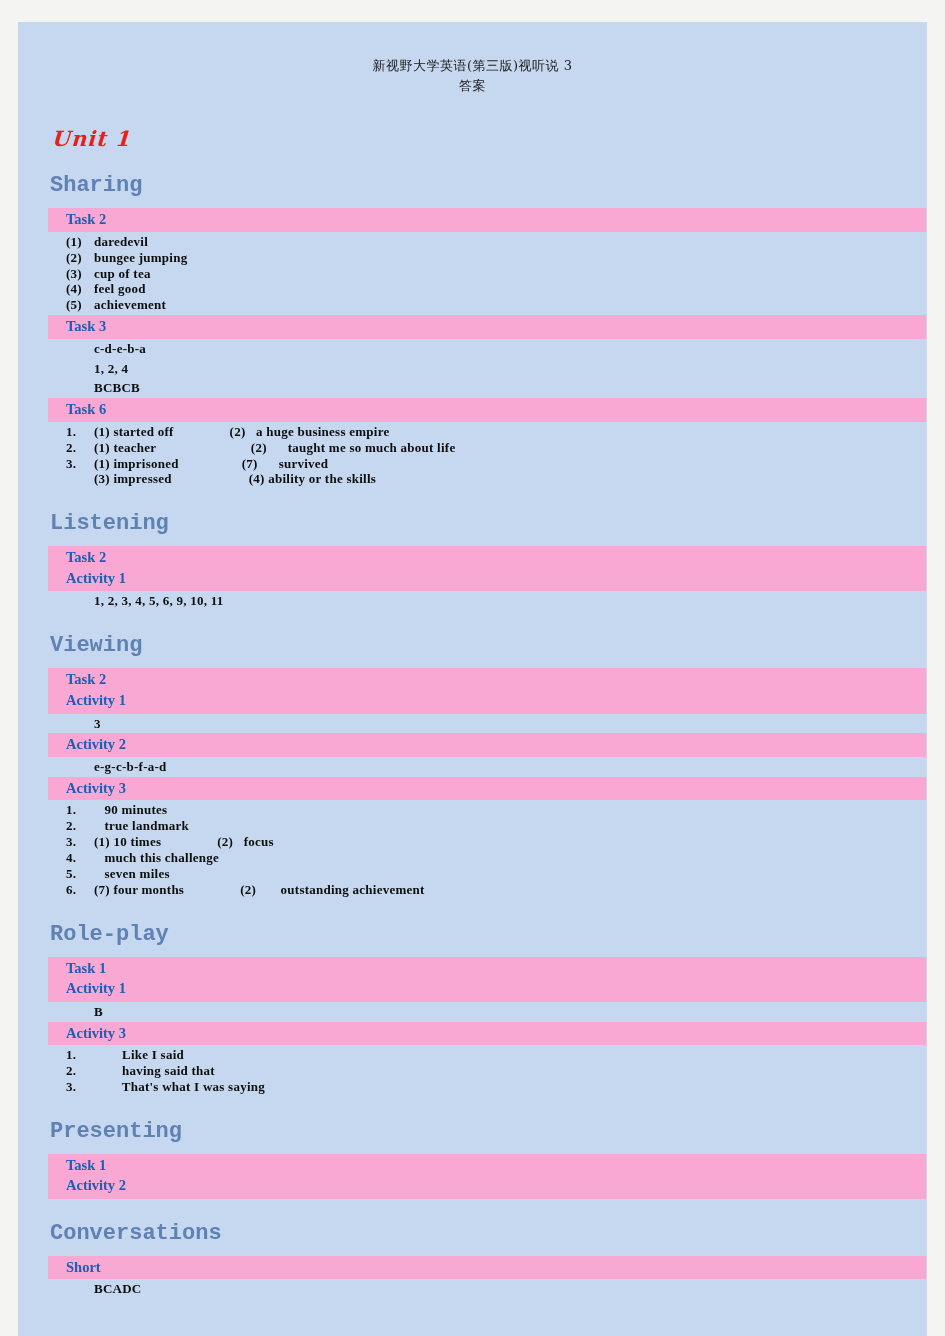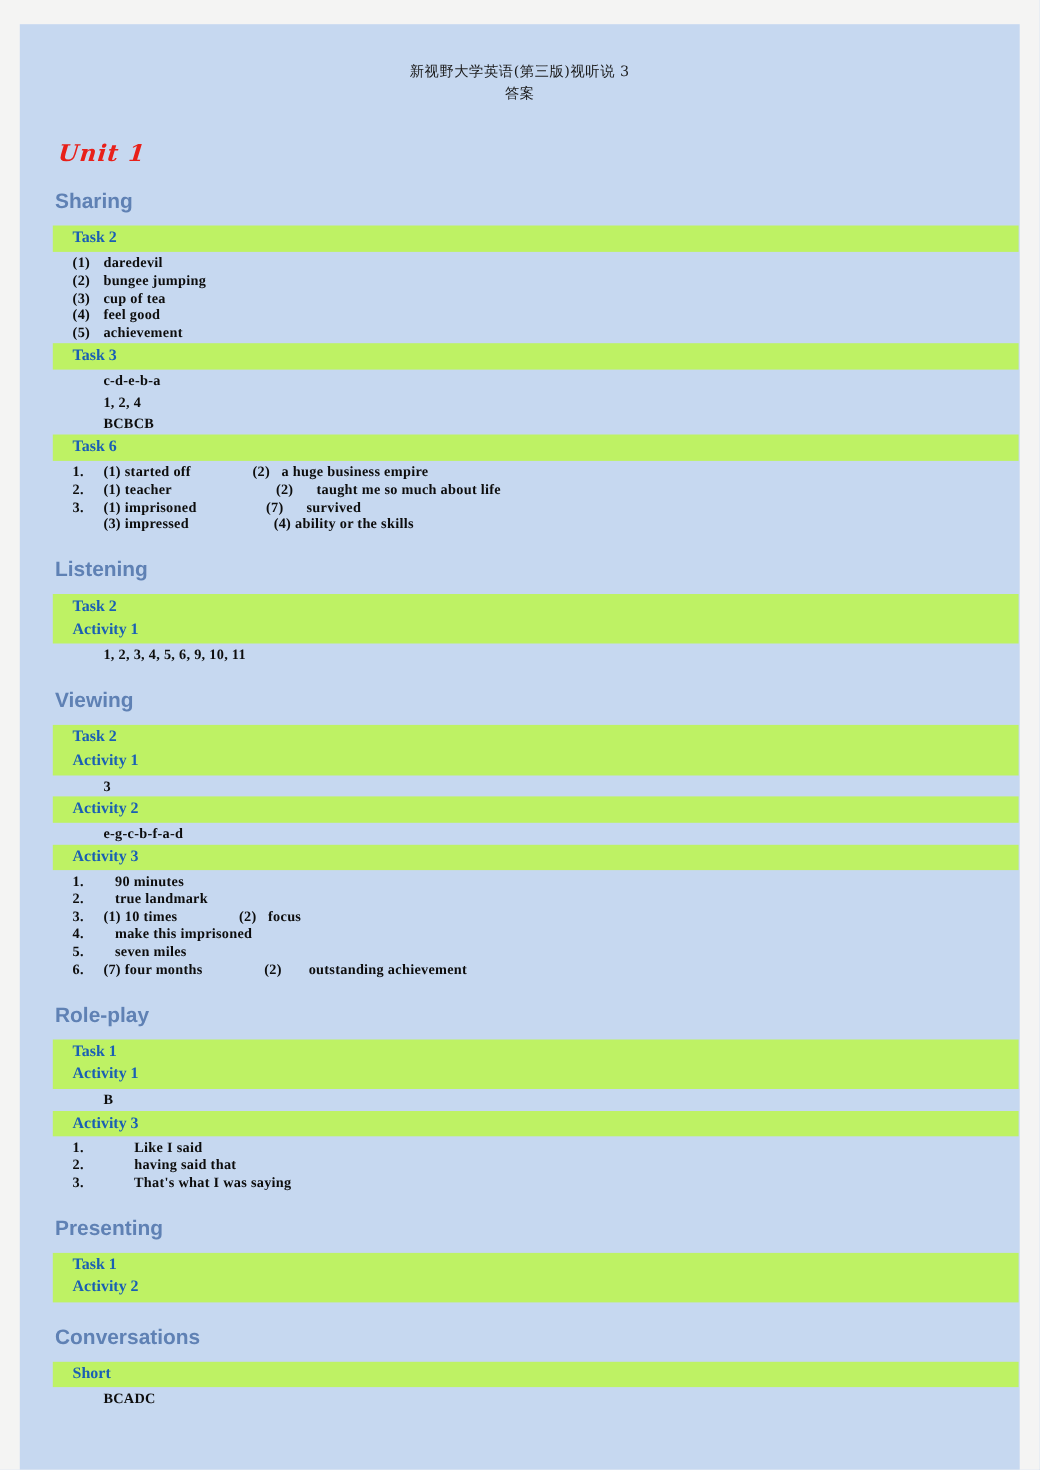--- a/index.html
+++ b/index.html
@@ -46,30 +46,30 @@
     font-size: 21px;
     color: #e8201a;
     letter-spacing: 1px;
     transform: skewX(-6deg);
     transform-origin: left bottom;
     display: inline-block;
   }
 
   
   .section-heading {
-    font-family: Liberation Sans, sans-serif;
-    font-size: 19px;
+    font-family: Liberation Mono, monospace;
+    font-size: 22px;
     font-weight: bold;
     color: #5f81b4;
     margin: 22px 0 10px 32px;
   }
 
   
   .bar {
-    background: #bef264;
+    background: #f9a8d4;
     margin-left: 30px;
     width: 878px;
     box-sizing: border-box;
     padding: 1px 0 2px 18px;
     font-family: "Liberation Serif", "DejaVu Serif", serif;
     font-weight: bold;
     font-size: 14.5px;
     color: #1a5fb4;
     line-height: 1.42;
   }
@@ -239,21 +239,21 @@
           <span class="col-a row">   true landmark</span>
         </div>
         <div class="ans-line">
           <span class="num">3.</span>
           <span class="col-a row">(1) 10 times</span>
           <span class="spacer-s"></span>
           <span class="col-b row">(2)   focus</span>
         </div>
         <div class="ans-line">
           <span class="num">4.</span>
-          <span class="col-a row">   make this imprisoned</span>
+          <span class="col-a row">   much this challenge</span>
         </div>
         <div class="ans-line">
           <span class="num">5.</span>
           <span class="col-a row">   seven miles</span>
         </div>
         <div class="ans-line">
           <span class="num">6.</span>
           <span class="col-a row">(7) four months</span>
           <span class="spacer-s"></span>
           <span class="col-b row">(2)       outstanding achievement</span>

